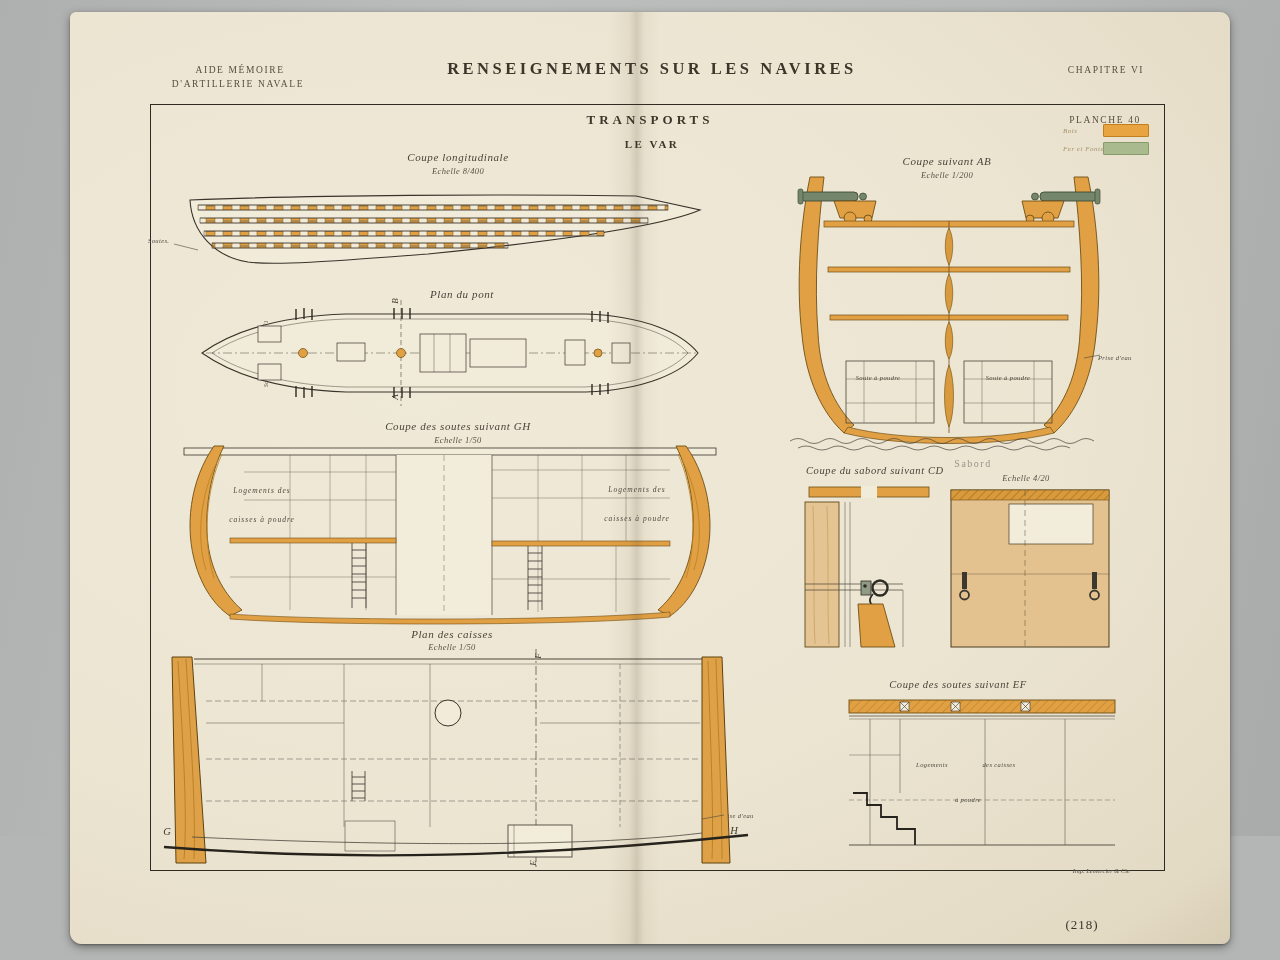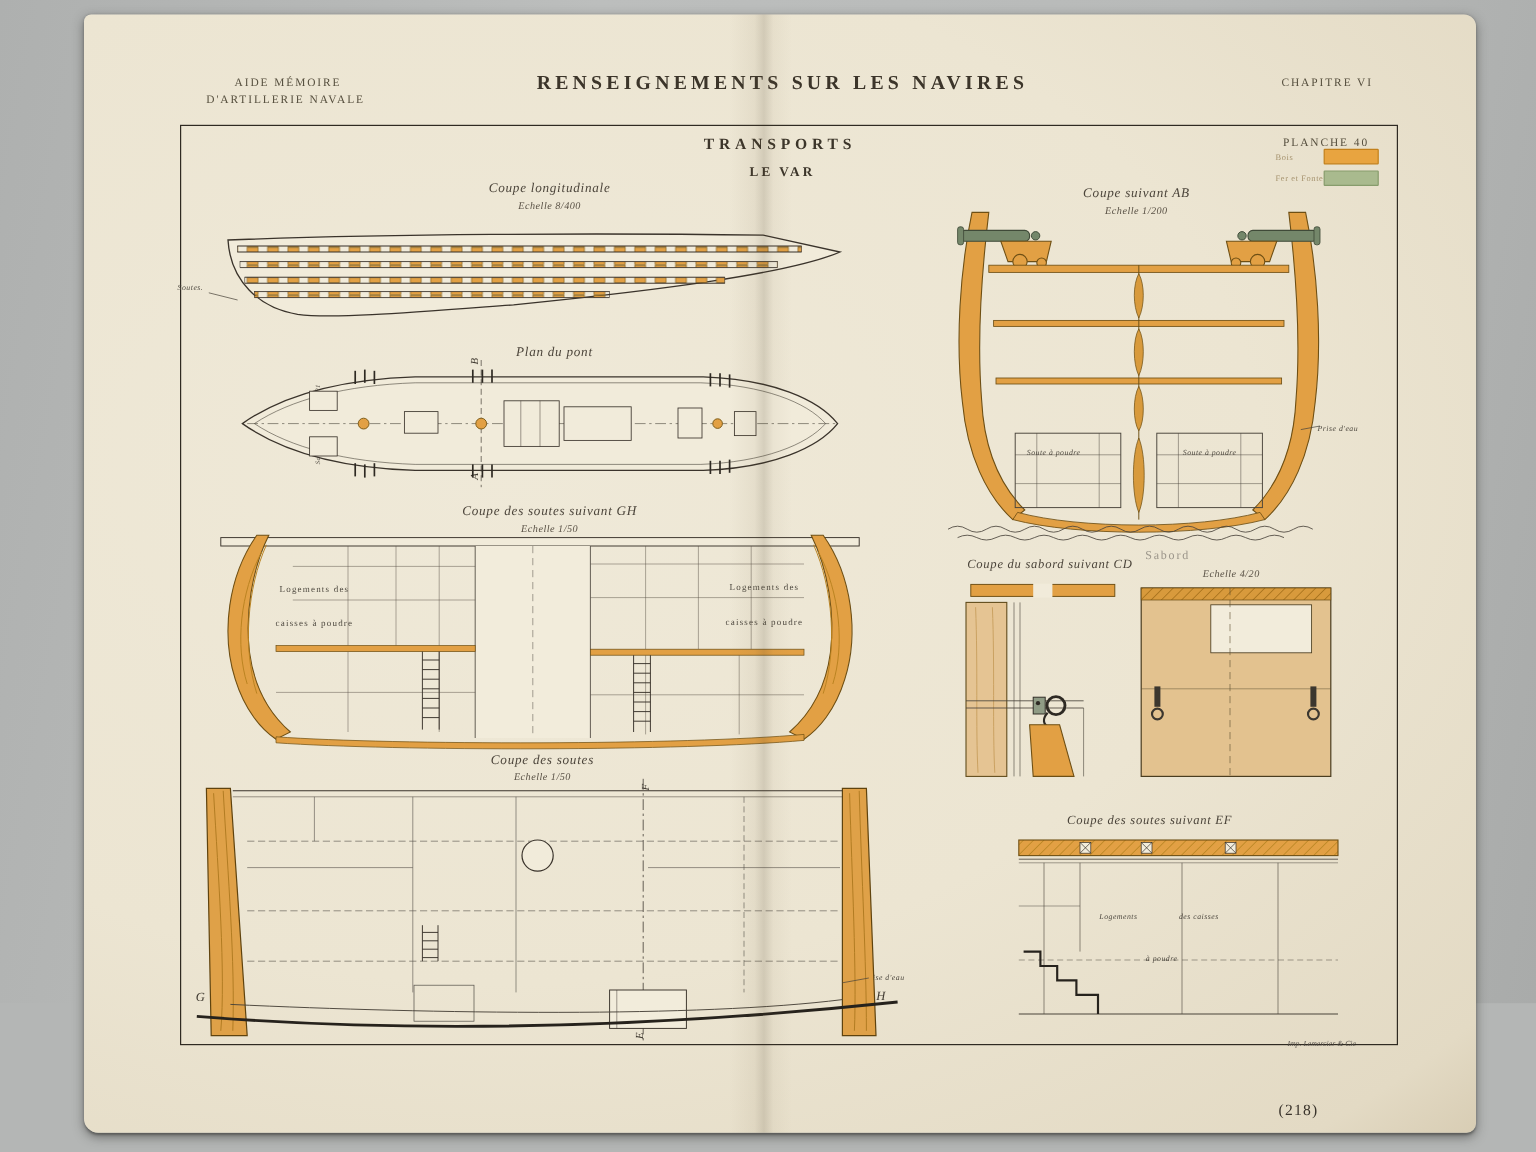--- a/index.html
+++ b/index.html
@@ -14,32 +14,32 @@
          box-shadow:0 3px 9px rgba(40,40,38,.5), 0 1px 2px rgba(40,40,38,.4);}
   .fold{position:absolute;left:608px;top:12px;width:52px;height:932px;pointer-events:none;
         background:linear-gradient(90deg,rgba(0,0,0,0) 0%,rgba(110,92,58,.07) 40%,rgba(70,58,34,.16) 55%,rgba(110,92,58,.05) 70%,rgba(0,0,0,0) 100%);
         z-index:30;}
   .frame{position:absolute;left:150px;top:104px;width:1013px;height:765px;
          border:1.4px solid #2f2a22;}
   .t{position:absolute;transform:translateX(-50%);white-space:nowrap;color:#4b443a;}
   .tl{position:absolute;white-space:nowrap;color:#4b443a;}
   .cap{font-style:italic;font-size:11px;letter-spacing:.6px;}
   .scale{font-style:italic;font-size:8.5px;letter-spacing:.4px;color:#5a5246;}
-  .lbl{font-size:7.5px;letter-spacing:1px;color:#4f4a41;}
+  .lbl{font-style:italic;font-size:7.5px;letter-spacing:1px;color:#4f4a41;}
   .lbl-s{font-style:italic;font-size:6.5px;letter-spacing:.4px;color:#4f4a41;}
   .hdr{color:#564f3e;font-size:9.5px;letter-spacing:1.6px;}
   .title{color:#3c352a;font-weight:bold;font-size:16.5px;letter-spacing:3.5px;}
   .sub1{color:#3c352a;font-weight:bold;font-size:13px;letter-spacing:4px;}
   .sub2{color:#3c352a;font-weight:bold;font-size:11px;letter-spacing:2.5px;}
   .marker{font-style:italic;font-size:9px;color:#3f3930;}
   .rot{transform:translateX(-50%) rotate(-90deg);}
   .swatch{position:absolute;width:44px;height:11px;border-radius:1px;}
   .sw-bois{background:#e8a440;border:1px solid #c2801b;}
   .sw-fer{background:#a9ba8e;border:1px solid #879c6c;}
-  .leg-lbl{font-size:7px;color:#a5926d;letter-spacing:.5px;}
+  .leg-lbl{font-style:italic;font-size:7px;color:#a5926d;letter-spacing:.5px;}
   .pencil{color:#9b958a;font-size:10px;letter-spacing:1.5px;}
   .pagenum{font-size:13px;color:#3a342c;letter-spacing:1px;margin-top:36px;}
   svg{position:absolute;overflow:visible;}
   .imprint{font-style:italic;font-size:6.5px;color:#55504a;text-align:right;}
 </style>
 </head>
 <body>
 
 <div class="stage">
   <div class="sheet"></div>
@@ -194,21 +194,21 @@
         <line x1="358" y1="119" x2="372" y2="119"></line>
       <line x1="358" y1="127" x2="372" y2="127"></line>
         <line x1="358" y1="135" x2="372" y2="135"></line>
       <line x1="358" y1="143" x2="372" y2="143"></line>
         <line x1="358" y1="151" x2="372" y2="151"></line>
       <line x1="358" y1="159" x2="372" y2="159"></line>
     </g>
     <path d="M60,172 C160,179 400,179 500,170 L500,175 C400,184 160,184 60,177 Z" fill="#e2a044" stroke="#6e4f14" stroke-width="0.6"></path>
   </svg>
 
-  <div class="t cap" style="left:452px;top:628px;">Coupe des soutes</div>
+  <div class="t cap" style="left:452px;top:628px;">Plan des caisses</div>
   <div class="t scale" style="left:452px;top:642px;">Echelle 1/50</div>
   <div class="t marker rot" style="left:538px;top:651px;">F</div>
   <div class="t marker rot" style="left:533px;top:858px;">E</div>
   <div class="t marker" style="left:167px;top:826px;font-size:10.5px;">G</div>
   <div class="t marker" style="left:734px;top:825px;font-size:10.5px;">H</div>
   <div class="t lbl-s" style="left:540px;top:828px;">Entrée de la</div>
   <div class="t lbl-s" style="left:540px;top:843px;">Soute N°1</div>
   <div class="tl lbl-s" style="left:720px;top:812px;">Prise d'eau</div>
 
   <svg style="left:162px;top:651px;" width="588" height="218" viewBox="0 0 588 218">

